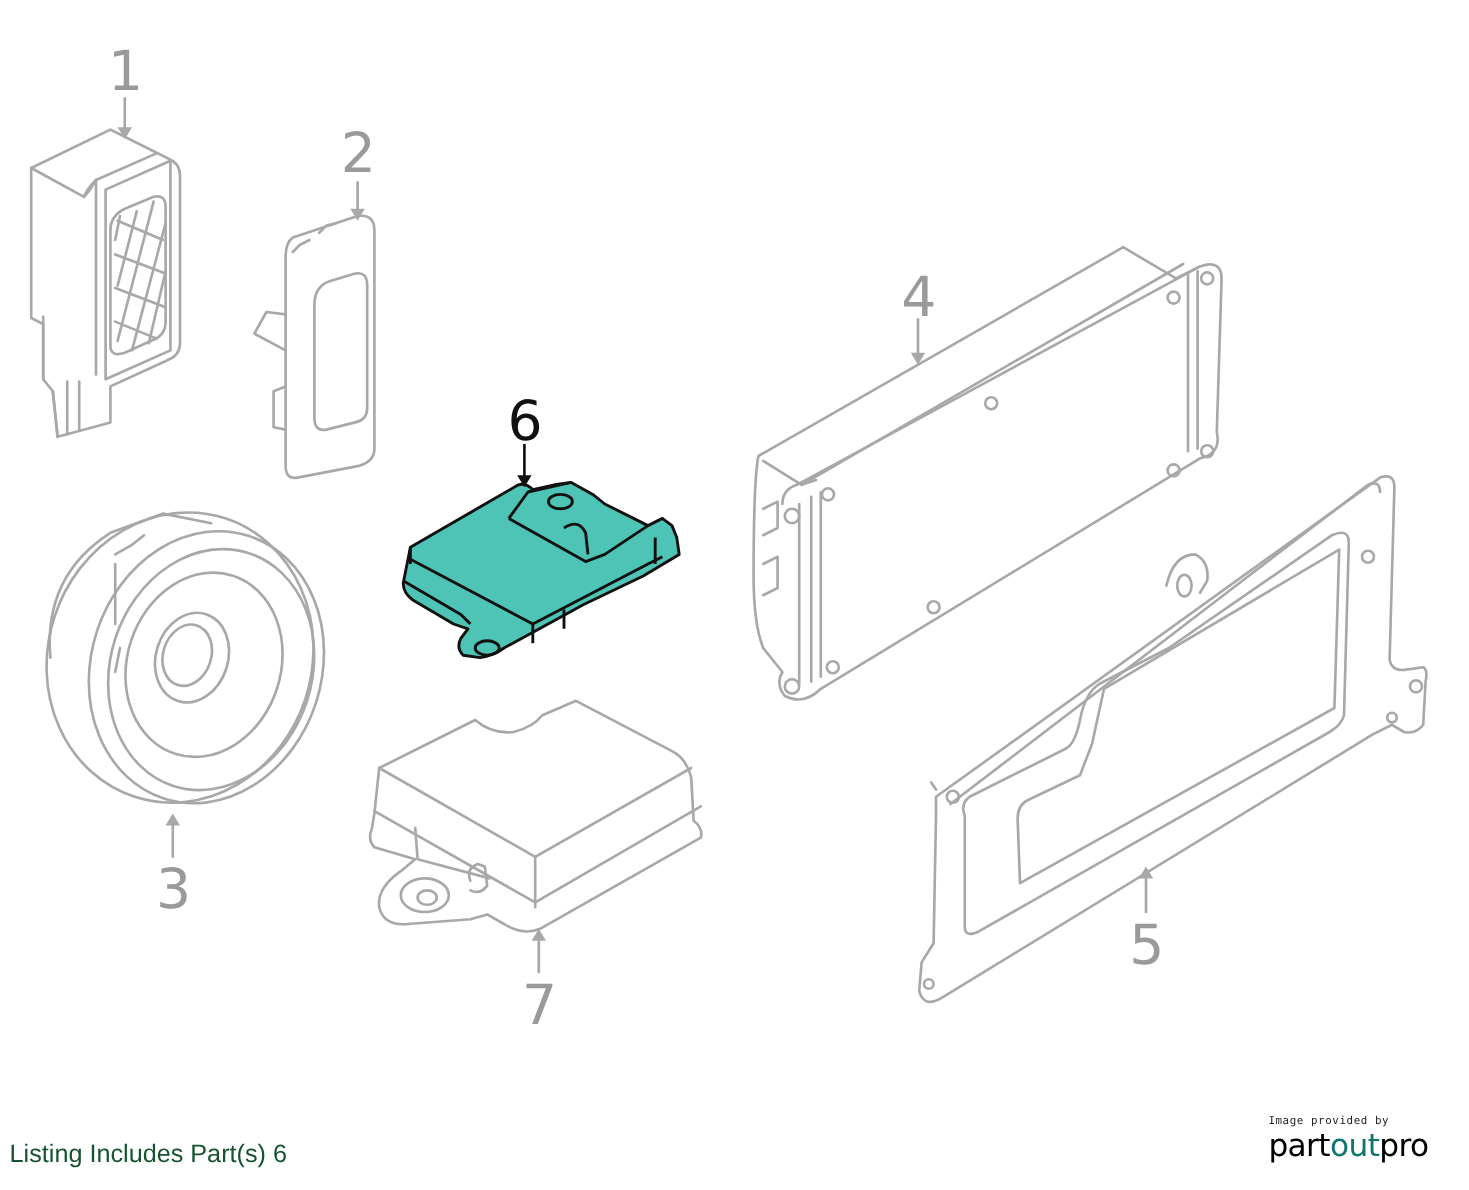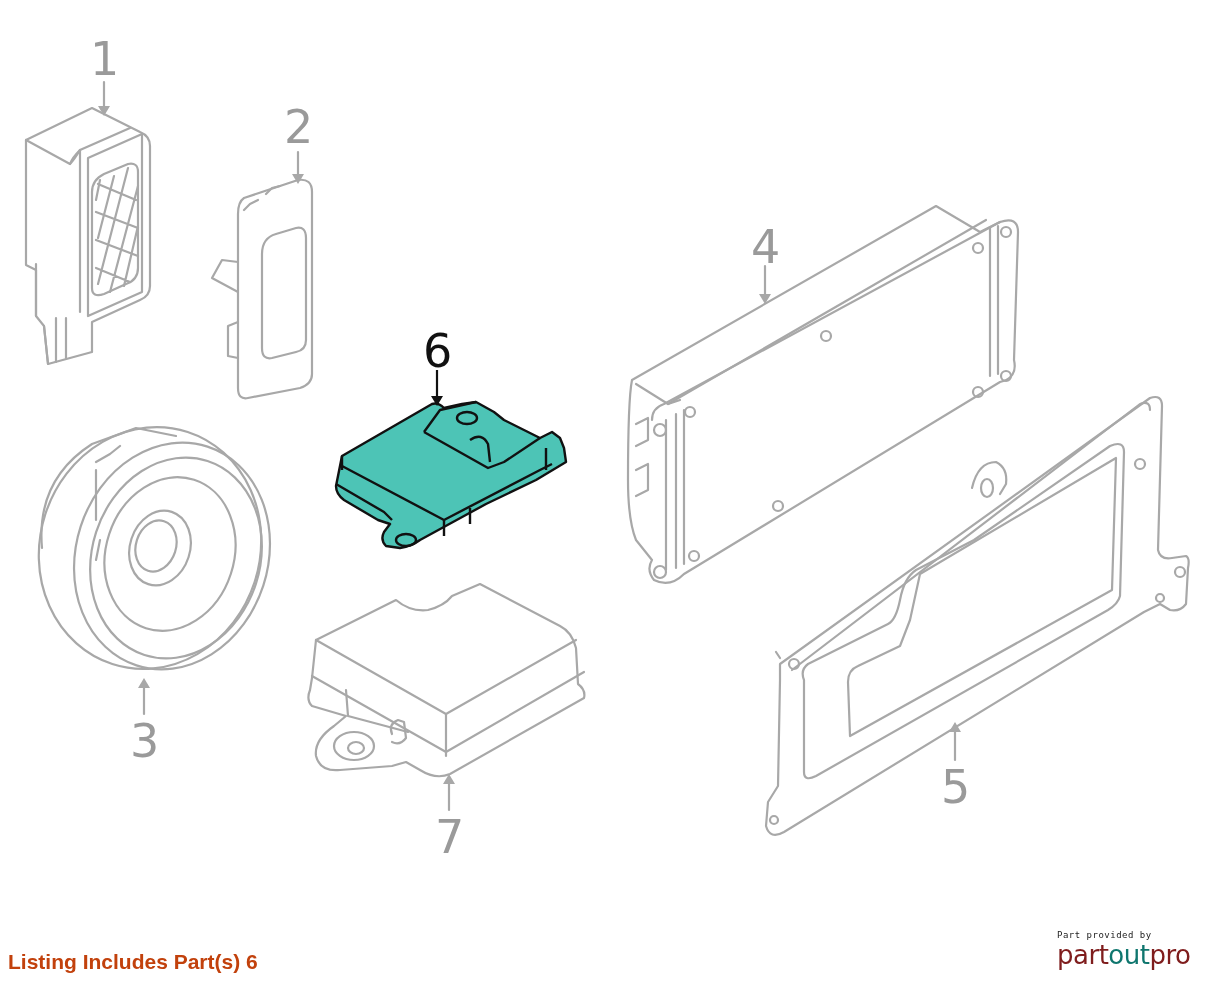--- a/index.html
+++ b/index.html
@@ -1,24 +1,24 @@
 <!DOCTYPE html>
 <html><head>
 <meta charset="utf-8">
 <style>
   html, body { margin: 0; padding: 0; background: #ffffff; }
   body { width: 1224px; height: 992px; position: relative; overflow: hidden; font-family: "DejaVu Sans", sans-serif; }
   .diagram { position: absolute; left: 0; top: 0; width: 1224px; height: 992px; }
   .callout { position: absolute; font-family: "DejaVu Sans", sans-serif; font-size: 46px; line-height: 46px; color: #9a9a9a; font-weight: 400; }
   .callout.active { color: #111111; }
-  .listing { position: absolute; left: 8px; top: 950px; font-family: "Liberation Sans", sans-serif; font-size: 21px; color: #c2410c; font-weight: bold; }
+  .listing { position: absolute; left: 8px; top: 950px; font-family: "Liberation Sans", sans-serif; font-size: 21px; color: #14532d; }
   .credit { position: absolute; left: 1057px; top: 930px; width: 150px; }
   .credit-small { font-family: "DejaVu Sans Mono", monospace; font-size: 9px; color: #222; letter-spacing: 0.5px; display: block; margin-left: 0px; }
   .credit-brand { font-family: "DejaVu Sans", sans-serif; font-size: 26px; line-height: 30px; letter-spacing: -0.5px; display: block; }
-  .brand-a { color: #7f1d1d; }
+  .brand-a { color: #000000; }
   .brand-b { color: #0f766e; }
 </style>
 </head>
 <body>
 
 <svg class="diagram" viewBox="0 0 1224 992" xmlns="http://www.w3.org/2000/svg">
   <g fill="none" stroke="#a8a8a8" stroke-width="2.2" stroke-linejoin="round" stroke-linecap="round">
 
     <g>
       <path d="M26 140 L92 108 L128 126 L140 132 Q150 136 150 146 L150 286 Q150 296 140 300 L92 322 L92 352 L48 364 L44 326 L36 316 L36 270 L26 265 Z"></path>
@@ -137,15 +137,15 @@
 <div class="callout" style="left:284px; top:104px;">2</div>
 <div class="callout" style="left:130px; top:718px;">3</div>
 <div class="callout" style="left:751px; top:224px;">4</div>
 <div class="callout" style="left:941px; top:764px;">5</div>
 <div class="callout active" style="left:423px; top:328px;">6</div>
 <div class="callout" style="left:435px; top:814px;">7</div>
 
 <div class="listing">Listing Includes Part(s) 6</div>
 
 <div class="credit">
-  <span class="credit-small">Part provided by</span>
+  <span class="credit-small">Image provided by</span>
   <span class="credit-brand"><span class="brand-a">part</span><span class="brand-b">out</span><span class="brand-a">pro</span></span>
 </div>
 
 </body></html>

